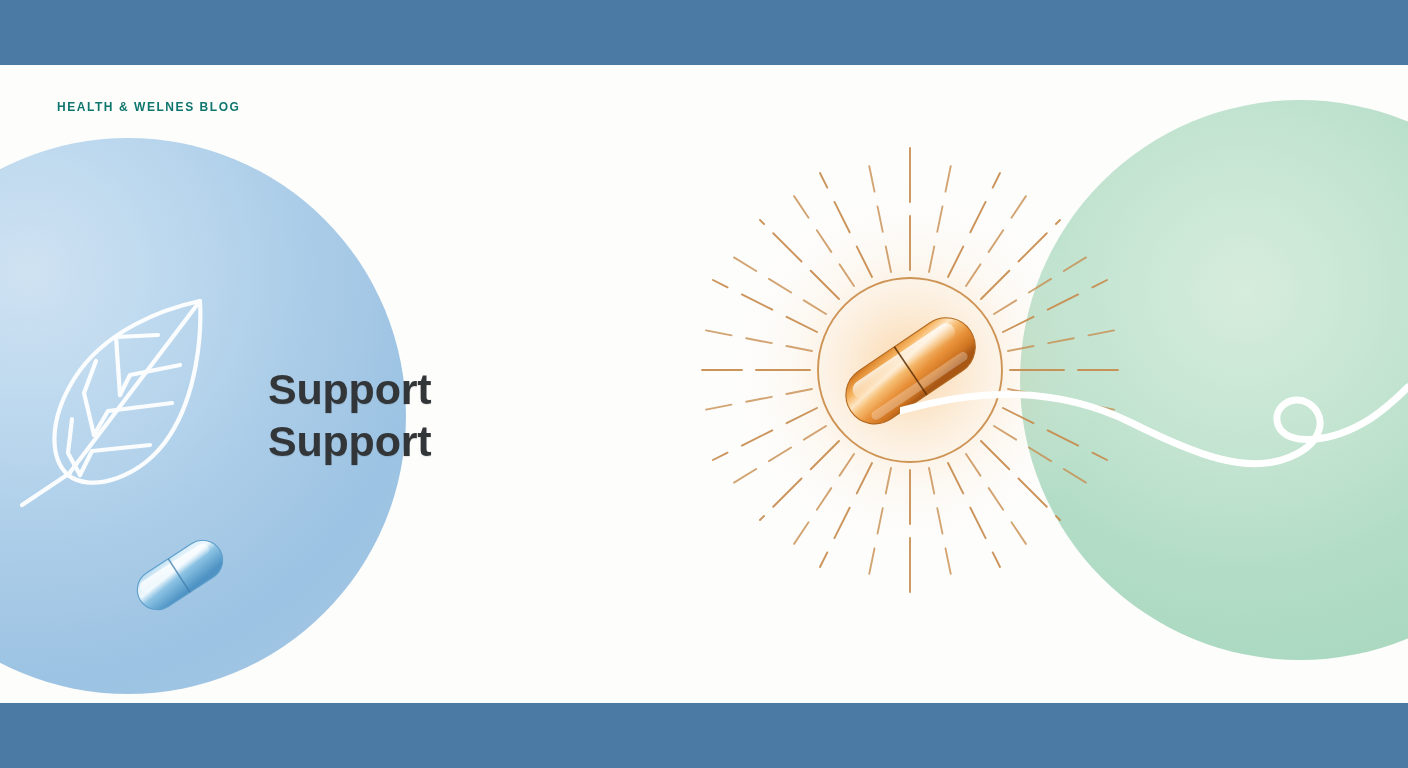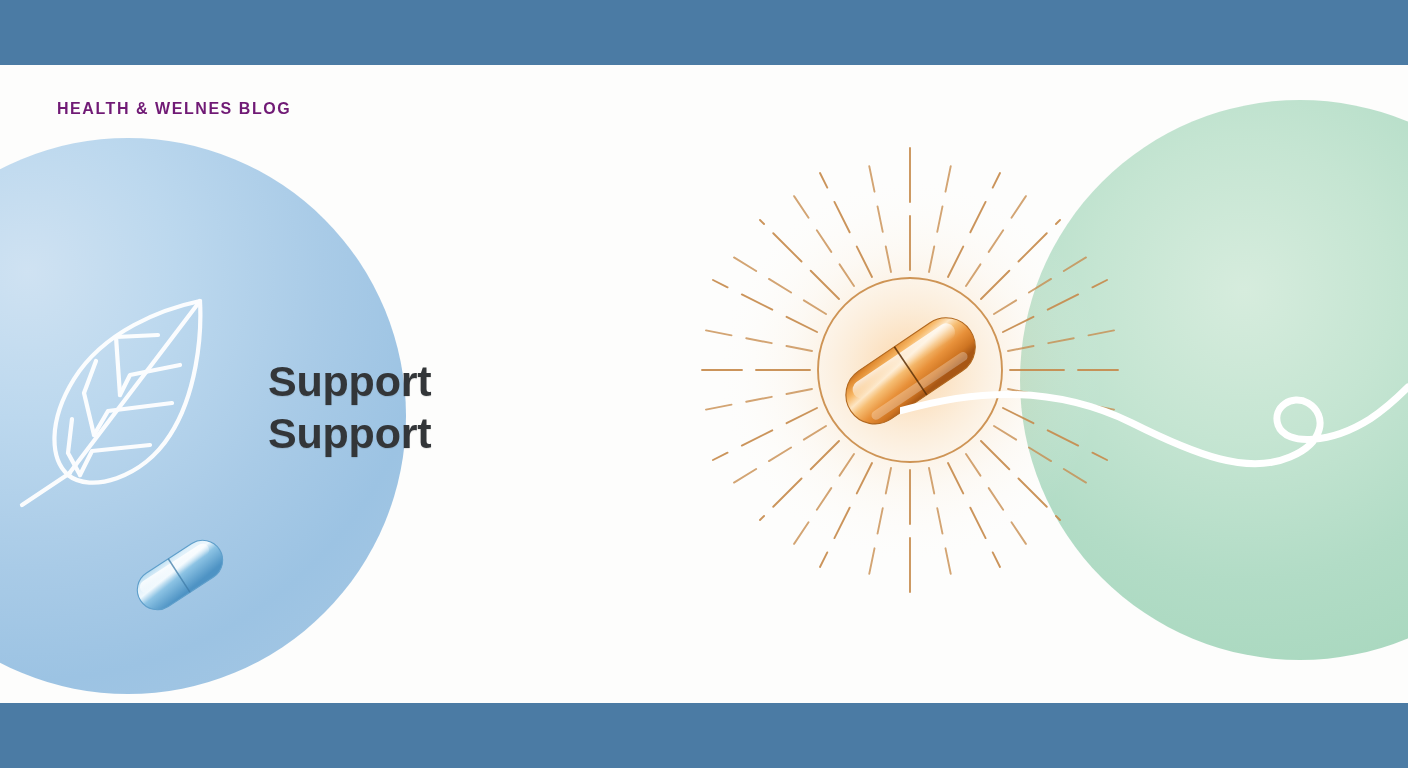--- a/index.html
+++ b/index.html
@@ -38,24 +38,24 @@
     height: 638px;
     background: #fdfdfc;
     overflow: hidden;
   }
 
   
   #kicker {
     position: absolute;
     left: 57px;
     top: 35px;
-    font-size: 16px;
+    font-size: 12px;
     font-weight: 700;
     letter-spacing: 1.55px;
-    color: #701a75;
+    color: #0f766e;
     white-space: nowrap;
     z-index: 40;
   }
 
   
   #blue-circle {
     position: absolute;
     left: -150px;
     top: 73px;
     width: 556px;
@@ -108,21 +108,21 @@
     top: 460px;
     width: 130px;
     height: 100px;
     z-index: 12;
   }
 
   
   #heading {
     position: absolute;
     left: 268px;
-    top: 290px;
+    top: 298px;
     z-index: 30;
     color: #333639;
     font-size: 43px;
     font-weight: 700;
     line-height: 52px;
     letter-spacing: -0.2px;
     white-space: nowrap;
     text-shadow: 0 1px 1px rgba(0,0,0,0.10);
   }
   #heading .hl { display: block; }

